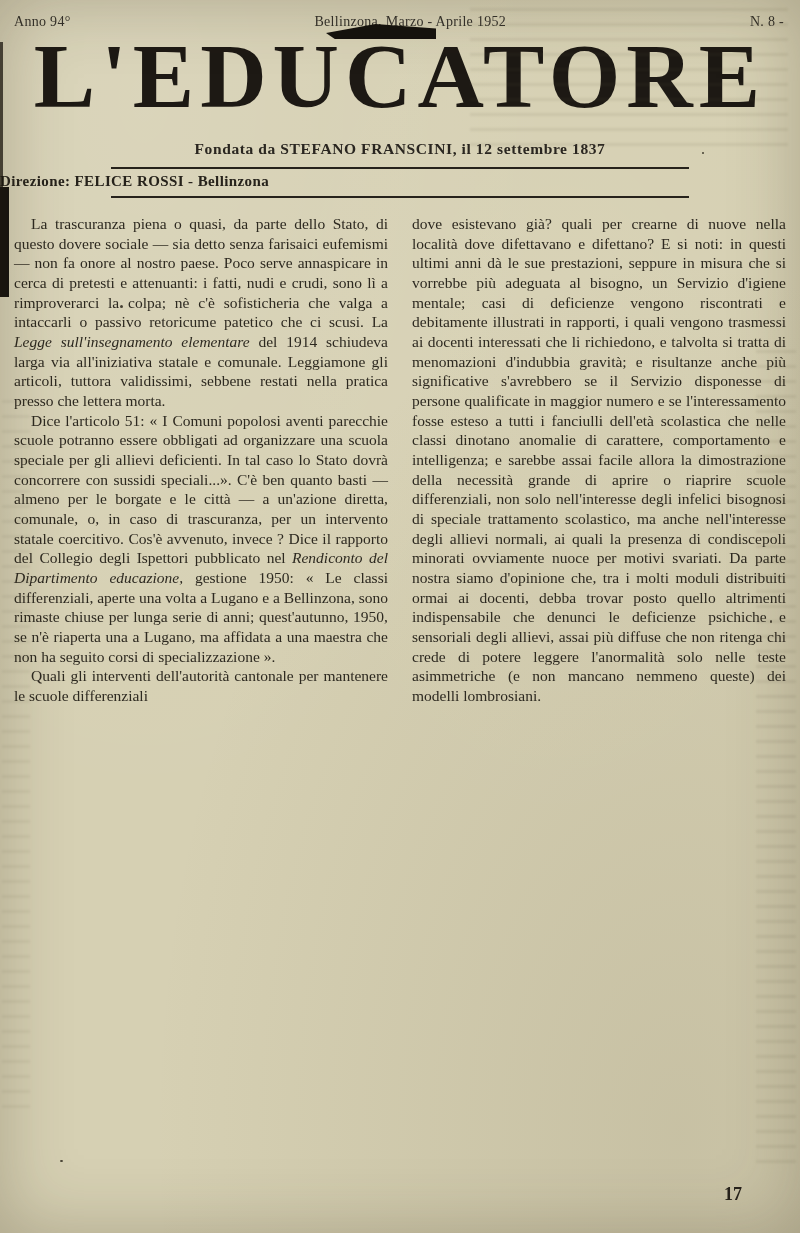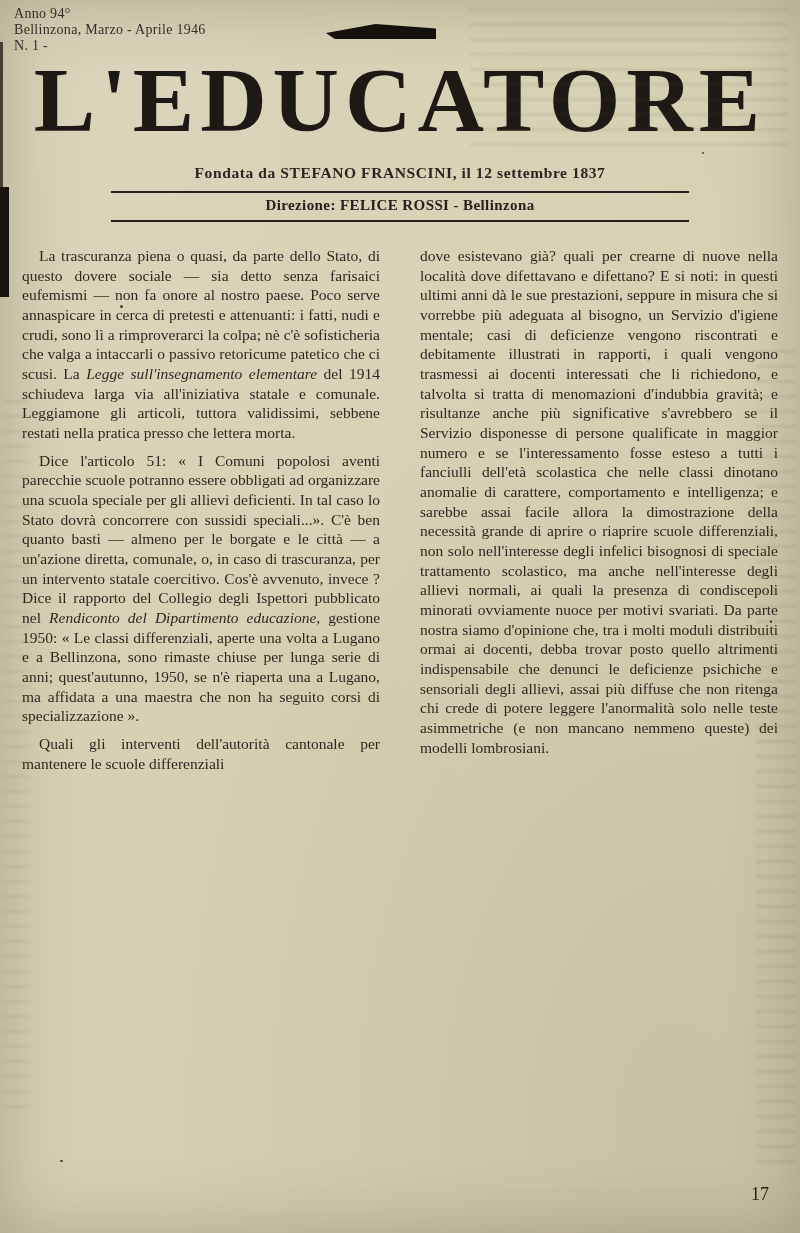--- a/index.html
+++ b/index.html
@@ -17,39 +17,39 @@
       #d6d0b3;
   }
   .page::after{
     content:"";position:absolute;inset:0;pointer-events:none;
     box-shadow:inset 0 0 70px rgba(60,50,28,.28);
   }
 
   
   .topline{
     display:flex;justify-content:space-between;
-    padding:6px 16px 0 14px;
-    font-size:14px;letter-spacing:.3px;color:#33302a;flex-direction:column;
+    padding:14px 16px 0 14px;
+    font-size:14px;letter-spacing:.3px;color:#33302a;
   }
   .pub-title{
     margin:16px;margin-top:0px;
     text-align:center;white-space:nowrap;
     font-size:92px;line-height:1.02;font-weight:700;
     letter-spacing:6px;color:#1d1914;
   }
   .pub-subtitle{
     margin:2px 0 0 0;
     text-align:center;white-space:nowrap;
     font-size:38px;line-height:1.1;font-weight:700;
     letter-spacing:9px;color:#221e18;
   }
   .organ-line{margin:14px 0 0 0;text-align:center;font-weight:700;font-size:16px;color:#2a2620;}
   .founder-line{margin:2px 0 0 0;text-align:center;font-weight:700;font-size:15.5px;letter-spacing:.6px;color:#2a2620;}
   .dir-rule{width:578px;margin:9px auto 0 auto;border:0;border-top:2px solid #26221b;height:0;}
-  .direction-line{margin:4px 0 0 0;text-align:center;font-weight:700;font-size:15px;letter-spacing:.4px;color:#26221b;}
+  .direction-line{margin:4px 0 0 0;font-weight:700;font-size:15px;letter-spacing:.4px;color:#26221b;}
   .dir-rule.bottom{margin-top:6px;}
 
   
   .headline-wrap{height:84px;margin-top:24px;overflow:visible;}
   .headline{
     margin:0;text-align:center;white-space:nowrap;
     font-family:"Liberation Sans","DejaVu Sans",sans-serif;
     font-weight:700;font-size:46px;letter-spacing:-1px;
     color:#171310;
     transform:scale(1.02,1.38);transform-origin:50% 10%;
@@ -60,27 +60,27 @@
     display:flex;gap:24px;
     padding:0 14px;margin-top:16px;
   }
   .col{
     flex:1 1 0;
     font-size:15.5px;line-height:1.27;
     text-align:justify;
     hyphens:auto;-webkit-hyphens:auto;
     color:#2d2920;
   }
-  .col p{margin:8px;text-indent:17px;}
+  .col p{margin:0;text-indent:17px;}
   .col p.noindent{text-indent:0;}
   .it{font-style:italic;}
 
   .pagenum{
-    position:absolute;right:31px;bottom:28px;
-    font-size:18px;font-weight:400;color:#26221b;
+    position:absolute;right:58px;bottom:28px;
+    font-size:18px;font-weight:700;color:#26221b;
   }
 
   
   .bar-left{position:absolute;left:0;top:187px;width:9px;height:110px;background:#15120e;}
   .edge-left-thin{position:absolute;left:0;top:42px;width:3px;height:148px;background:rgba(22,18,12,.75);}
   .blob-top{
     position:absolute;left:326px;top:24px;width:110px;height:15px;background:#14110d;
     clip-path:polygon(0 60%, 45% 0, 100% 30%, 100% 100%, 8% 100%);
   }
   .speck{position:absolute;background:rgba(32,27,18,.8);border-radius:50%;}
@@ -105,22 +105,22 @@
 
 <div class="page">
 
   <div class="bleed tr"></div>
   <div class="bleed rm"></div>
   <div class="bleed lm"></div>
 
   <div class="masthead">
     <div class="topline">
       <span>Anno 94°</span>
-      <span>Bellinzona, Marzo - Aprile 1946</span>
-      <span>N. 1 -</span>
+      <span>Bellinzona, Marzo - Aprile 1952</span>
+      <span>N. 8 -</span>
     </div>
     <h1 class="pub-title">L'EDUCATORE</h1>
     <p class="founder-line">Fondata da STEFANO FRANSCINI, il 12 settembre 1837</p>
     <hr class="dir-rule top">
     <p class="direction-line">Direzione: FELICE ROSSI - Bellinzona</p>
     <hr class="dir-rule bottom">
   </div>
 
 
   <div class="columns">

